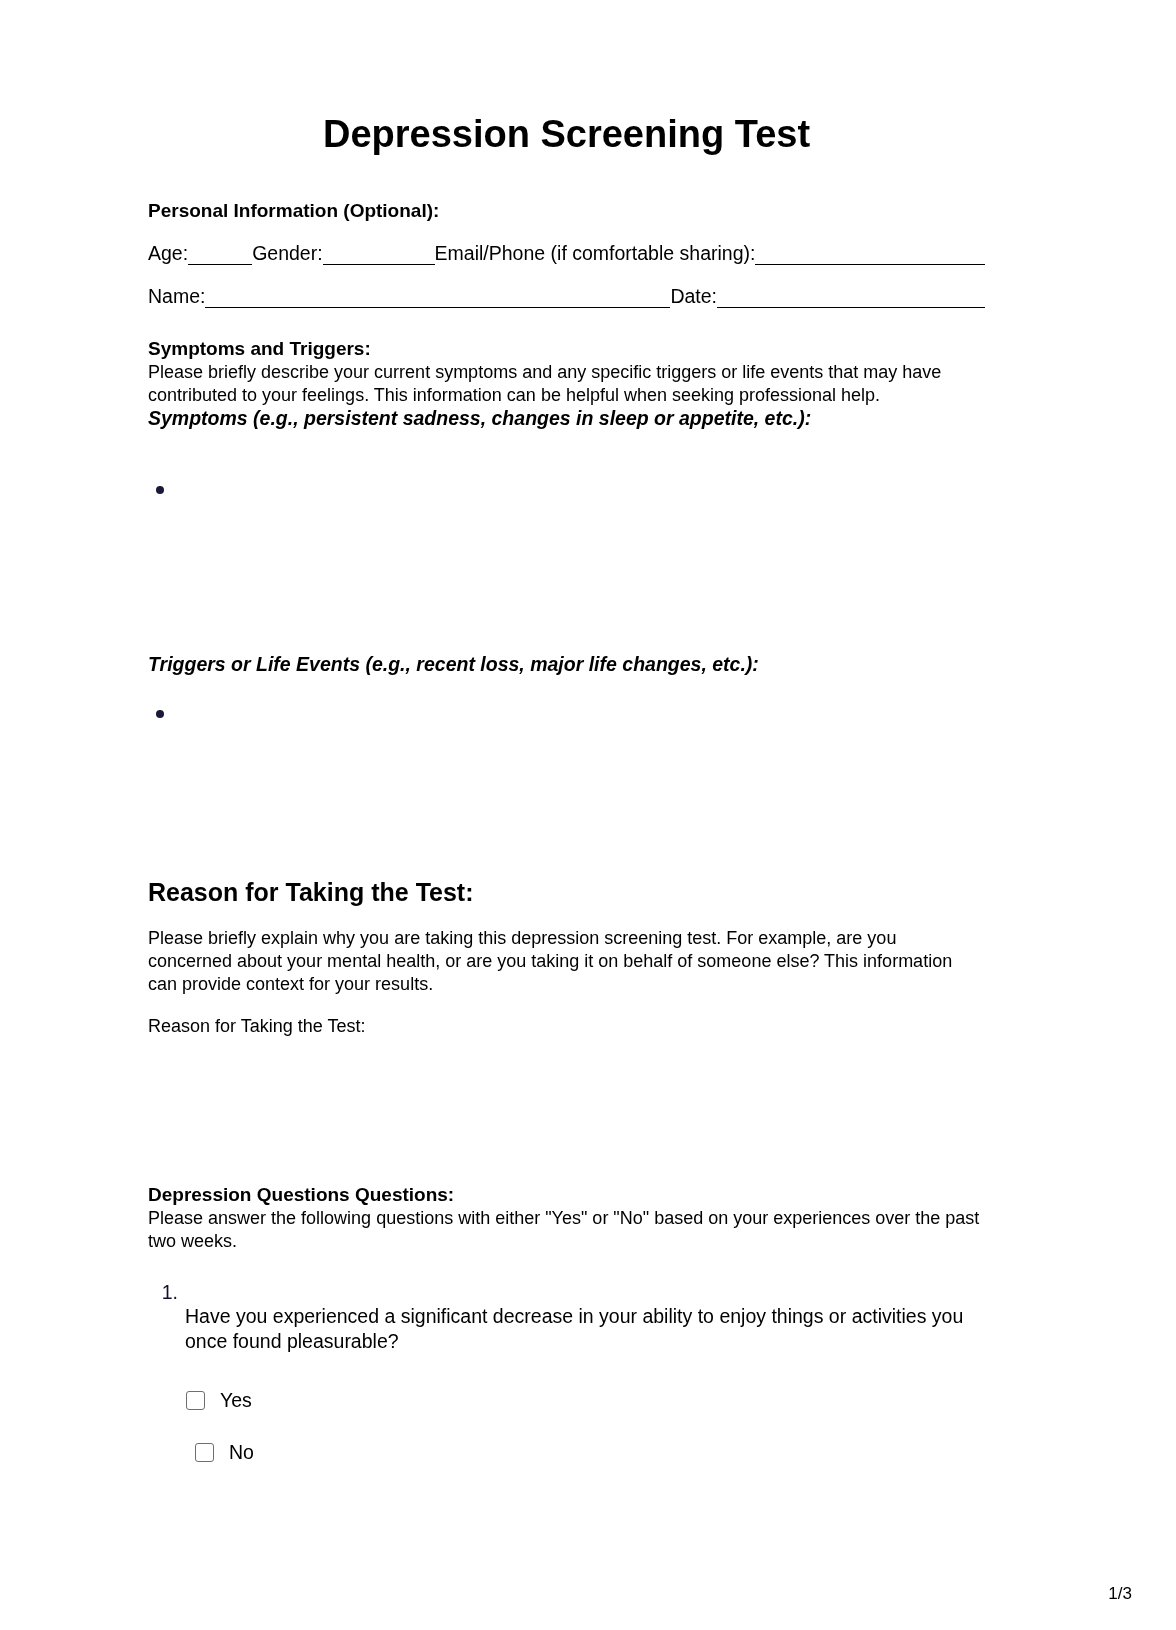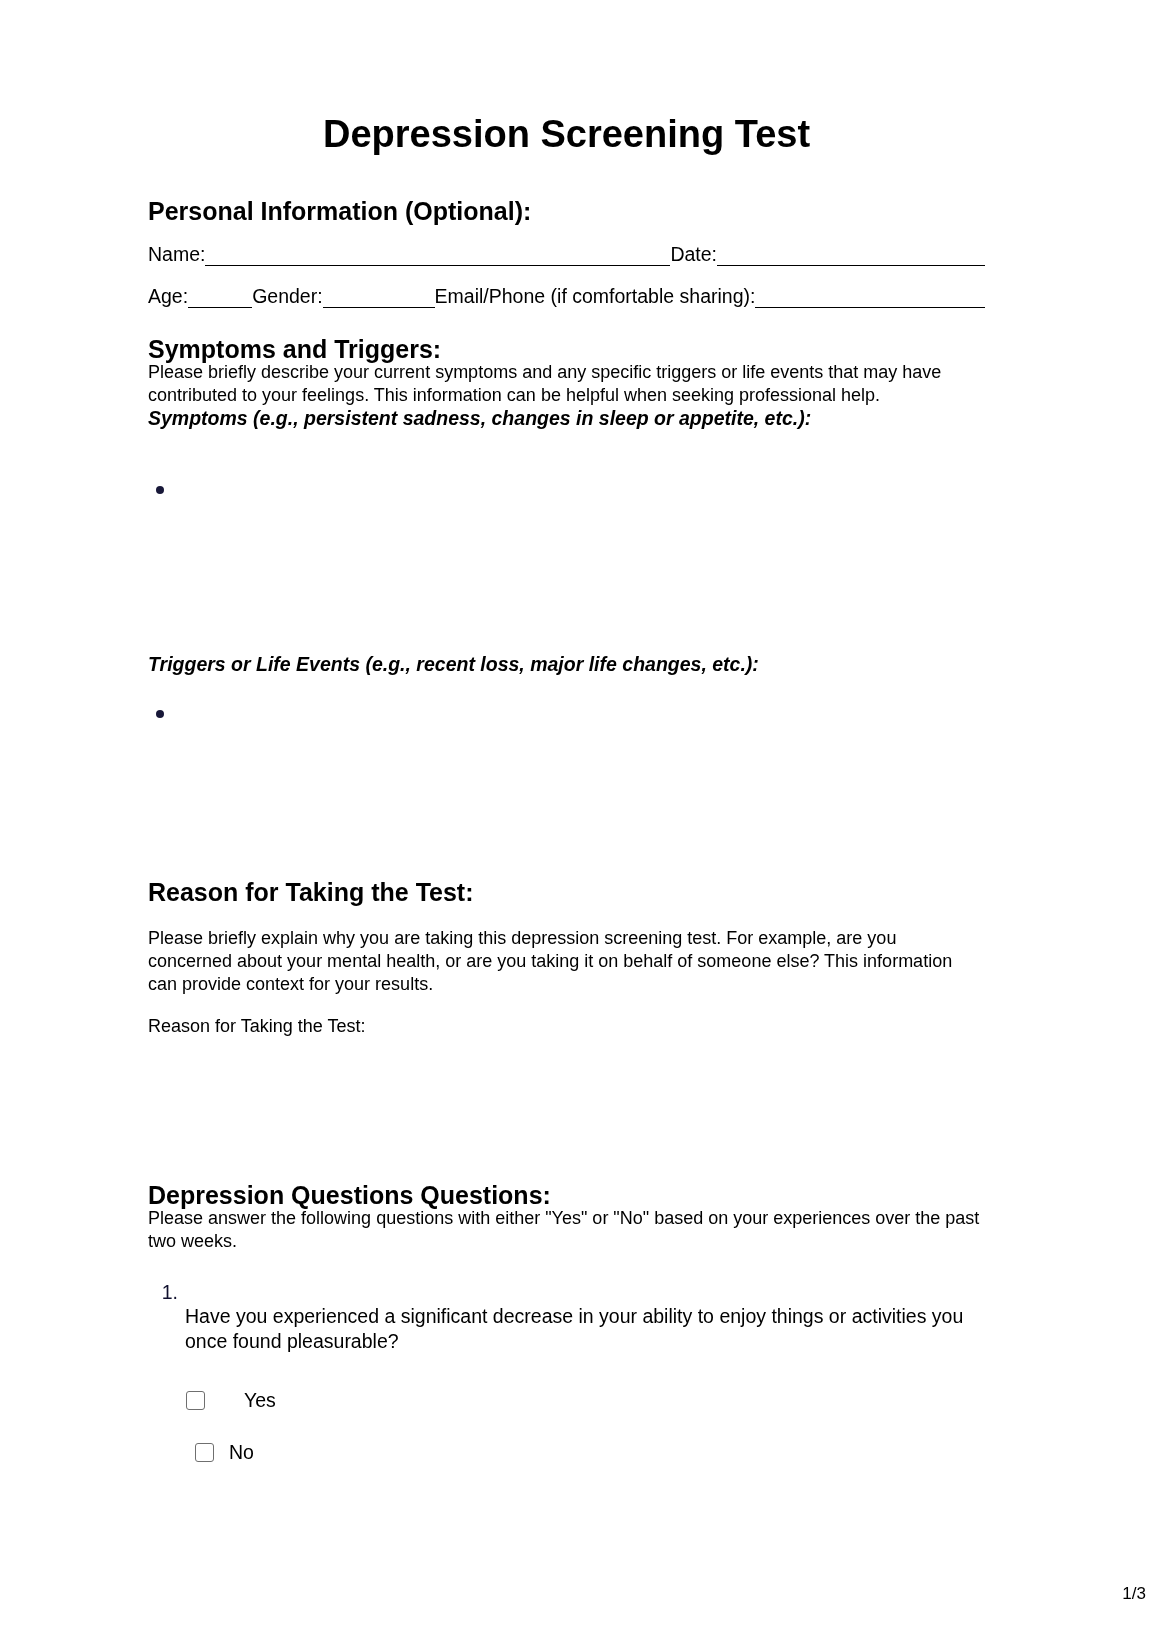--- a/index.html
+++ b/index.html
@@ -18,21 +18,21 @@
   h1.doc-title {
     margin: 0;
     padding-top: 113px;
     font-size: 38px;
     line-height: 1.15;
     font-weight: bold;
     text-align: center;
     letter-spacing: 0px;
   }
   .section-heading {
-    font-size: 25px;
+    font-size: 19px;
     line-height: 24px;
     font-weight: bold;
     margin: 0;
   }
   .body-text {
     font-size: 18px;
     line-height: 23px;
     margin: 0;
   }
   .mt-personal { margin-top: 42px; }
@@ -100,68 +100,68 @@
     padding-right: 7px;
     color: #10102e;
   }
   .question-text { flex: 1 1 auto; margin-top: 24px; }
   .option-row {
     display: flex;
     align-items: center;
     margin-left: 38px;
     font-size: 19.5px;
   }
-  .option-row-yes { margin-top: 35px; gap: 24px; }
+  .option-row-yes { margin-top: 35px; }
   .option-row-no { margin-top: 29px; padding-left: 9px; }
   .checkbox {
     width: 19px;
     height: 19px;
     border: 1.6px solid #6f6f6f;
     border-radius: 3px;
     background: #ffffff;
     display: inline-block;
     box-sizing: border-box;
     cursor: pointer;
   }
   .option-label { margin-left: 15px; }
   .page-footer {
     position: absolute;
-    right: 30px;
+    right: 44px;
     bottom: 26px;
     font-size: 17px;
     color: #000000;
     margin-top: 12px;
   }
 </style>
 </head>
 <body>
 
 <div class="page">
   <div class="content">
 
     <h1 class="doc-title">Depression Screening Test</h1>
 
     <div class="section-heading mt-personal">Personal Information (Optional):</div>
-
-    <div class="form-row form-row-1">
-      <span class="label">Name:</span>
-      <span class="blank-line grow"></span>
-      <span class="label">Date:</span>
-      <span class="blank-line w-date"></span>
-    </div>
 
     <div class="form-row form-row-2">
       <span class="label">Age:</span>
       <span class="blank-line w-age"></span>
       <span class="label">Gender:</span>
       <span class="blank-line w-gender"></span>
       <span class="label">Email/Phone (if comfortable sharing):</span>
       <span class="blank-line grow"></span>
     </div>
 
+    <div class="form-row form-row-1">
+      <span class="label">Name:</span>
+      <span class="blank-line grow"></span>
+      <span class="label">Date:</span>
+      <span class="blank-line w-date"></span>
+    </div>
+
     <div class="section-heading mt-symptoms-head">Symptoms and Triggers:</div>
     <p class="body-text">Please briefly describe your current symptoms and any specific triggers or life events that may have contributed to your feelings. This information can be helpful when seeking professional help.</p>
 
     <div class="italic-label mt-symptoms-label">Symptoms (e.g., persistent sadness, changes in sleep or appetite, etc.):</div>
 
     <div class="bullet-row bullet-row-1">
       <span class="bullet-dot"></span>
     </div>
 
     <div class="italic-label mt-triggers-label">Triggers or Life Events (e.g., recent loss, major life changes, etc.):</div>

